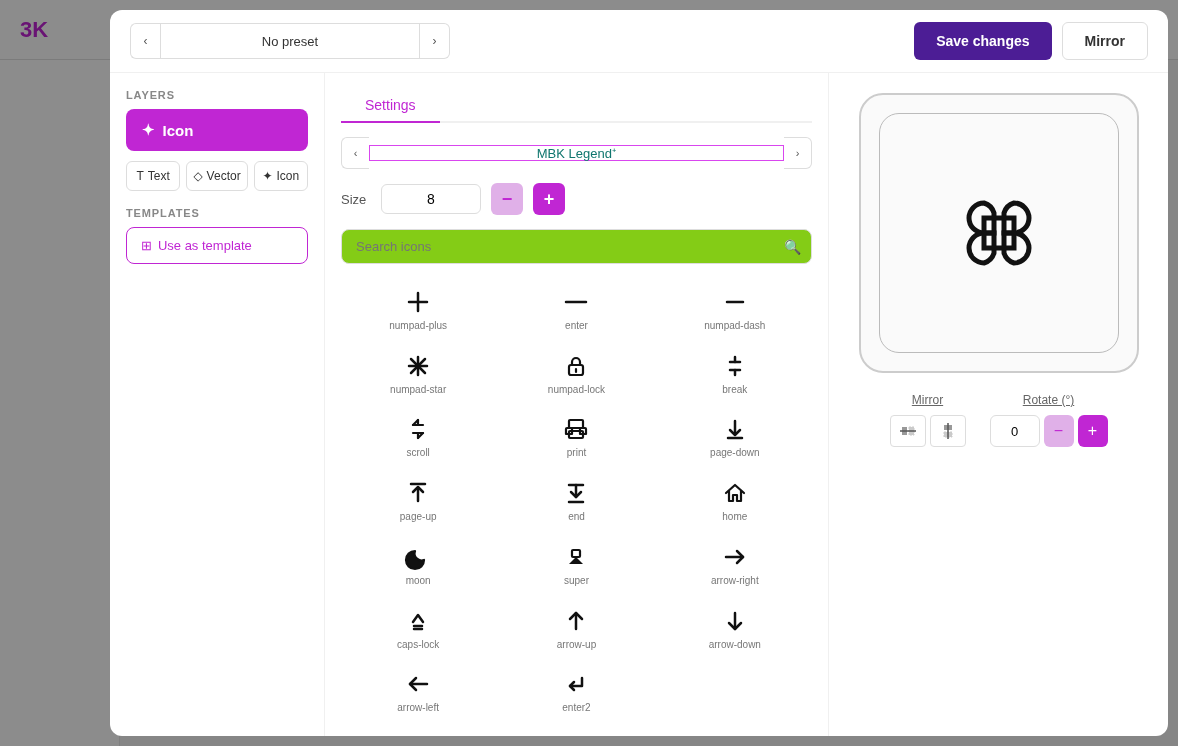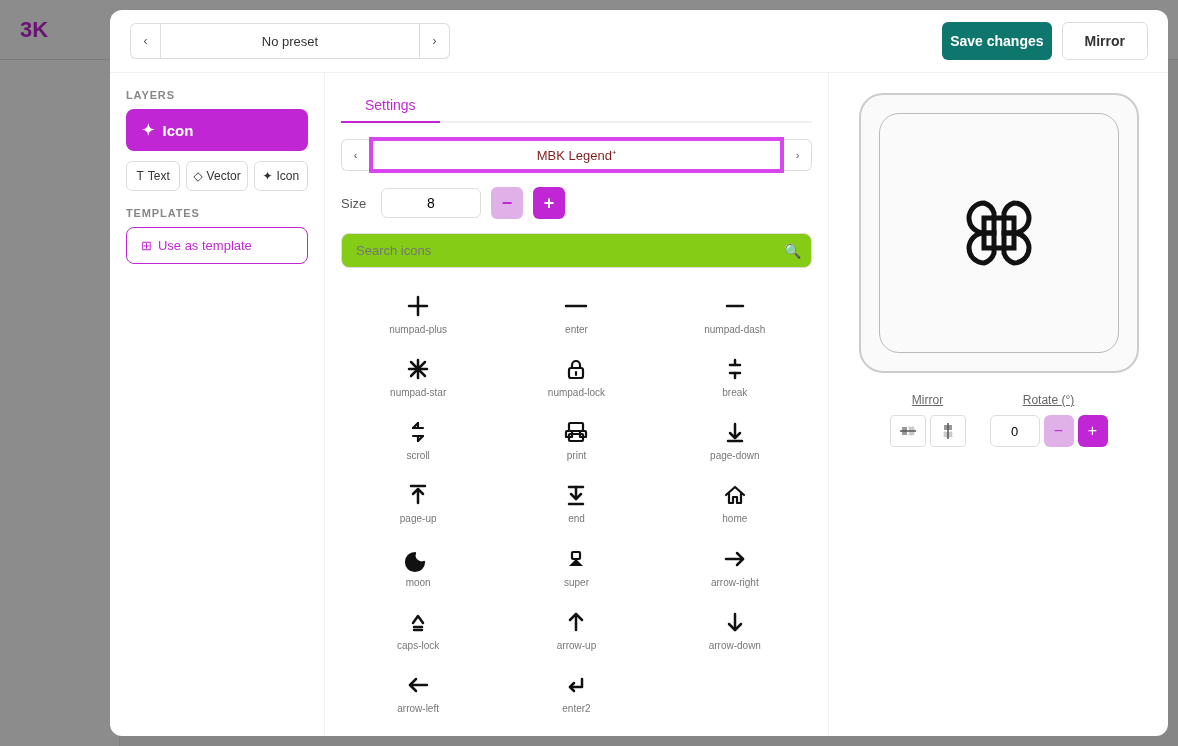--- a/index.html
+++ b/index.html
@@ -118,25 +118,25 @@
       background: #fff;
     }
 
     .modal-topbar-actions {
       display: flex;
       gap: 10px;
       margin-left: auto;
     }
 
     .btn-save {
-      background: #0f766e;
+      background: #4c1d95;
       color: #fff;
       border: none;
       border-radius: 6px;
-      padding: 10px 8px;
+      padding: 10px 22px;
       font-size: 14px;
       font-weight: 600;
       cursor: pointer;
     }
 
     .btn-cancel {
       background: #fff;
       color: #333;
       border: 1px solid #ddd;
       border-radius: 6px;
@@ -268,25 +268,25 @@
       display: flex; align-items: center; justify-content: center;
       cursor: pointer;
       font-size: 11px;
       color: #555;
     }
     .font-preset-nav-btn:first-child { border-radius: 6px 0 0 6px; border-right: none; }
     .font-preset-nav-btn:last-child { border-radius: 0 6px 6px 0; border-left: none; }
 
     .font-preset-label {
       flex: 1;
-      border: 4px solid #d946ef;
-      height: 36px;
+      border: 1px solid #d946ef;
+      height: 16px;
       display: flex; align-items: center; justify-content: center;
       font-size: 13px;
-      color: #7f1d1d;
+      color: #0f766e;
     }
 
     .size-row {
       display: flex;
       align-items: center;
       gap: 10px;
     }
 
     .size-label {
       font-size: 13px;

